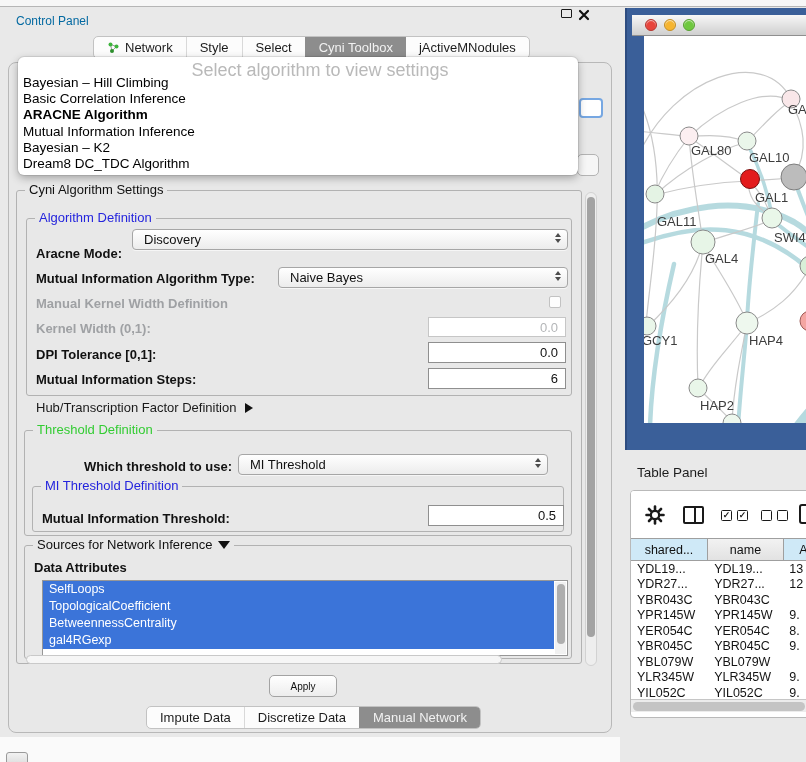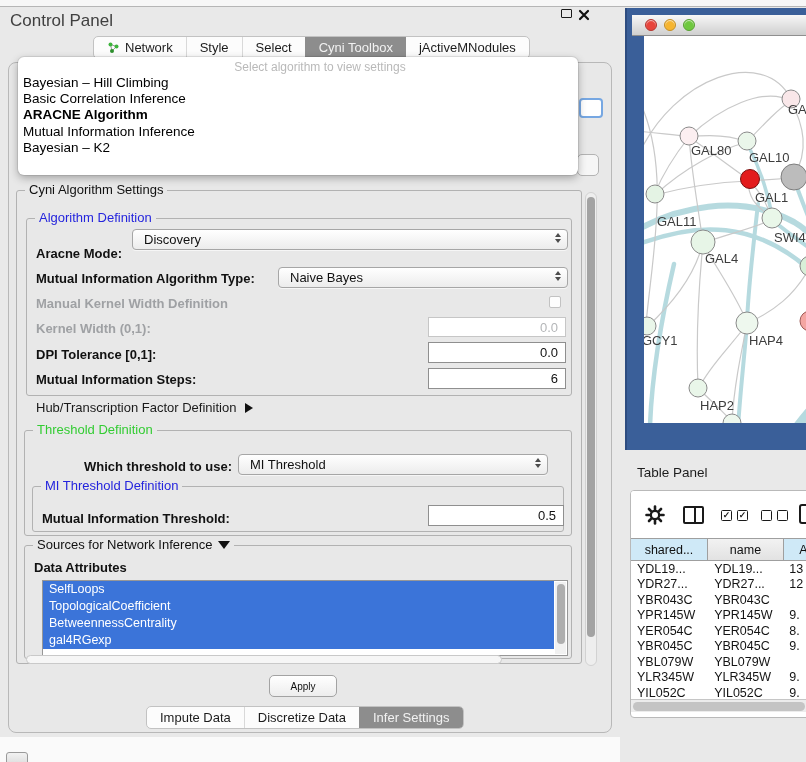--- a/index.html
+++ b/index.html
@@ -8,21 +8,21 @@
     position:relative; width:806px; height:762px; overflow:hidden;
     background:#e9e9e9;
     font-family:"Liberation Sans", sans-serif;
     -webkit-font-smoothing:antialiased;
   }
   .abs { position:absolute; }
 
   
   .top-strip { left:0; top:0; width:806px; height:7px; background:#f7f7f7; border-bottom:1px solid #b6b6b6; }
   .cp-titlebar { left:0; top:8px; width:620px; height:26px; background:#e9e9e9; display:flex; align-items:center; }
-  .cp-title { font-size:17px; color:#404040; margin-left:10px; }
+  .cp-title { font-size:12px; color:#0369a1; margin-left:16px; }
   .float-btn { position:absolute; left:561px; top:9px; width:11px; height:9px; border:1.5px solid #1a1a1a; border-radius:1px; }
   .close-btn { position:absolute; left:578px; top:7px; width:12px; height:12px; }
 
   
   .tabstrip { display:flex; align-items:stretch; background:#fcfcfc; border:1px solid #c2c2c2; border-radius:5px; overflow:hidden; height:23px; }
   .tabstrip .tab { display:flex; align-items:center; padding:0 13px; font-size:13px; color:#1c1c1c; white-space:nowrap; background:transparent; }
   .tabstrip .tab + .tab { border-left:1px solid #d9d9d9; }
   .tabstrip .tab.sel { background:#8d8d8d; color:#f2f2f2; border-left:1px solid #8d8d8d; }
   .tabstrip .tab.after-sel { border-left:none; }
   .tab-icon { margin-right:5px; display:inline-flex; }
@@ -54,21 +54,21 @@
   .cbox { position:absolute; width:12px; height:12px; background:#fdfdfd; border:1px solid #c2c2c2; border-radius:2px; }
   .disc-right { display:inline-block; width:0; height:0; border-top:5.5px solid transparent; border-bottom:5.5px solid transparent; border-left:8px solid #111; }
   .disc-down { display:inline-block; width:0; height:0; border-left:6px solid transparent; border-right:6px solid transparent; border-top:8px solid #111; }
 
   .btn { position:absolute; background:linear-gradient(#ffffff,#ededed); border:1px solid #a3a3a3; border-radius:5px;
          font-size:10px; color:#111; display:flex; align-items:center; justify-content:center; }
 
   
   .dd-overlay { left:18px; top:57px; width:560px; height:118px; background:#fff; border-radius:6px;
                 box-shadow:0 3px 9px rgba(0,0,0,.3), 0 0 0 1px rgba(0,0,0,.08); z-index:50; }
-  .dd-placeholder { text-align:center; color:#b9b9b9; font-size:12px; padding-top:3px; height:18px;margin-left:44px; }
+  .dd-placeholder { text-align:center; color:#b9b9b9; font-size:18px; padding-top:3px; height:18px;margin-left:44px; }
   .dd-item { font-size:13.5px; color:#000; padding-left:5px; height:16.2px; line-height:16.2px; white-space:nowrap; }
   .dd-item.bold { font-weight:bold; }
 
   .combo-fragment { left:579px; top:98px; width:24px; height:20px; background:#fff; border:2px solid #76a7e2; border-radius:4px; z-index:40; }
   .widget-fragment { left:577px; top:154px; width:22px; height:22px; background:#f6f6f6; border:1px solid #b3b3b3; border-radius:5px; z-index:40; }
 
   
   .vscroll { position:absolute; background:#eeeeee; border:1px solid #d2d2d2; border-radius:6px; }
   .vthumb { position:absolute; left:1px; width:8px; background:#a3a3a3; border-radius:5px; }
   .hscroll-pill { position:absolute; background:#f6f6f6; border:1px solid #c9c9c9; border-radius:5px; }
@@ -159,20 +159,21 @@
   <div class="abs combo-fragment"></div>
   <div class="abs widget-fragment"></div>
 
   <div class="abs dd-overlay">
     <div class="dd-placeholder">Select algorithm to view settings</div>
     <div class="dd-item">Bayesian – Hill Climbing</div>
     <div class="dd-item">Basic Correlation Inference</div>
     <div class="dd-item bold">ARACNE Algorithm</div>
     <div class="dd-item">Mutual Information Inference</div>
     <div class="dd-item">Bayesian – K2</div>
+    <div class="dd-item">Dream8 DC_TDC Algorithm</div>
   </div>
 
   <div class="group" style="left:16px; top:190px; width:566px; height:474px;">
     <div class="legend">Cyni Algorithm Settings</div>
   </div>
 
   <div class="group" style="left:26px; top:218px; width:546px; height:178px;">
     <div class="legend blue">Algorithm Definition</div>
   </div>
   <div class="lbl" style="left:36px; top:246px;">Aracne Mode:</div>
@@ -247,21 +248,21 @@
   <div class="btn" style="left:269px; top:675px; width:68px; height:22px;">Apply</div>
 
   <div class="abs tabstrip" style="left:146px; top:706px;">
     <div class="tab">
         <span>Impute Data</span>
       </div>
     <div class="tab">
         <span>Discretize Data</span>
       </div>
     <div class="tab sel">
-        <span>Infer Settings</span>
+        <span>Manual Network</span>
       </div>
   </div>
 
   <div class="abs cp-bottom-strip"></div>
   <div class="abs mini-btn"></div>
 
   <div class="abs net-window">
     <div class="net-titlebar">
       <div class="tl red"></div>
       <div class="tl yellow"></div>

